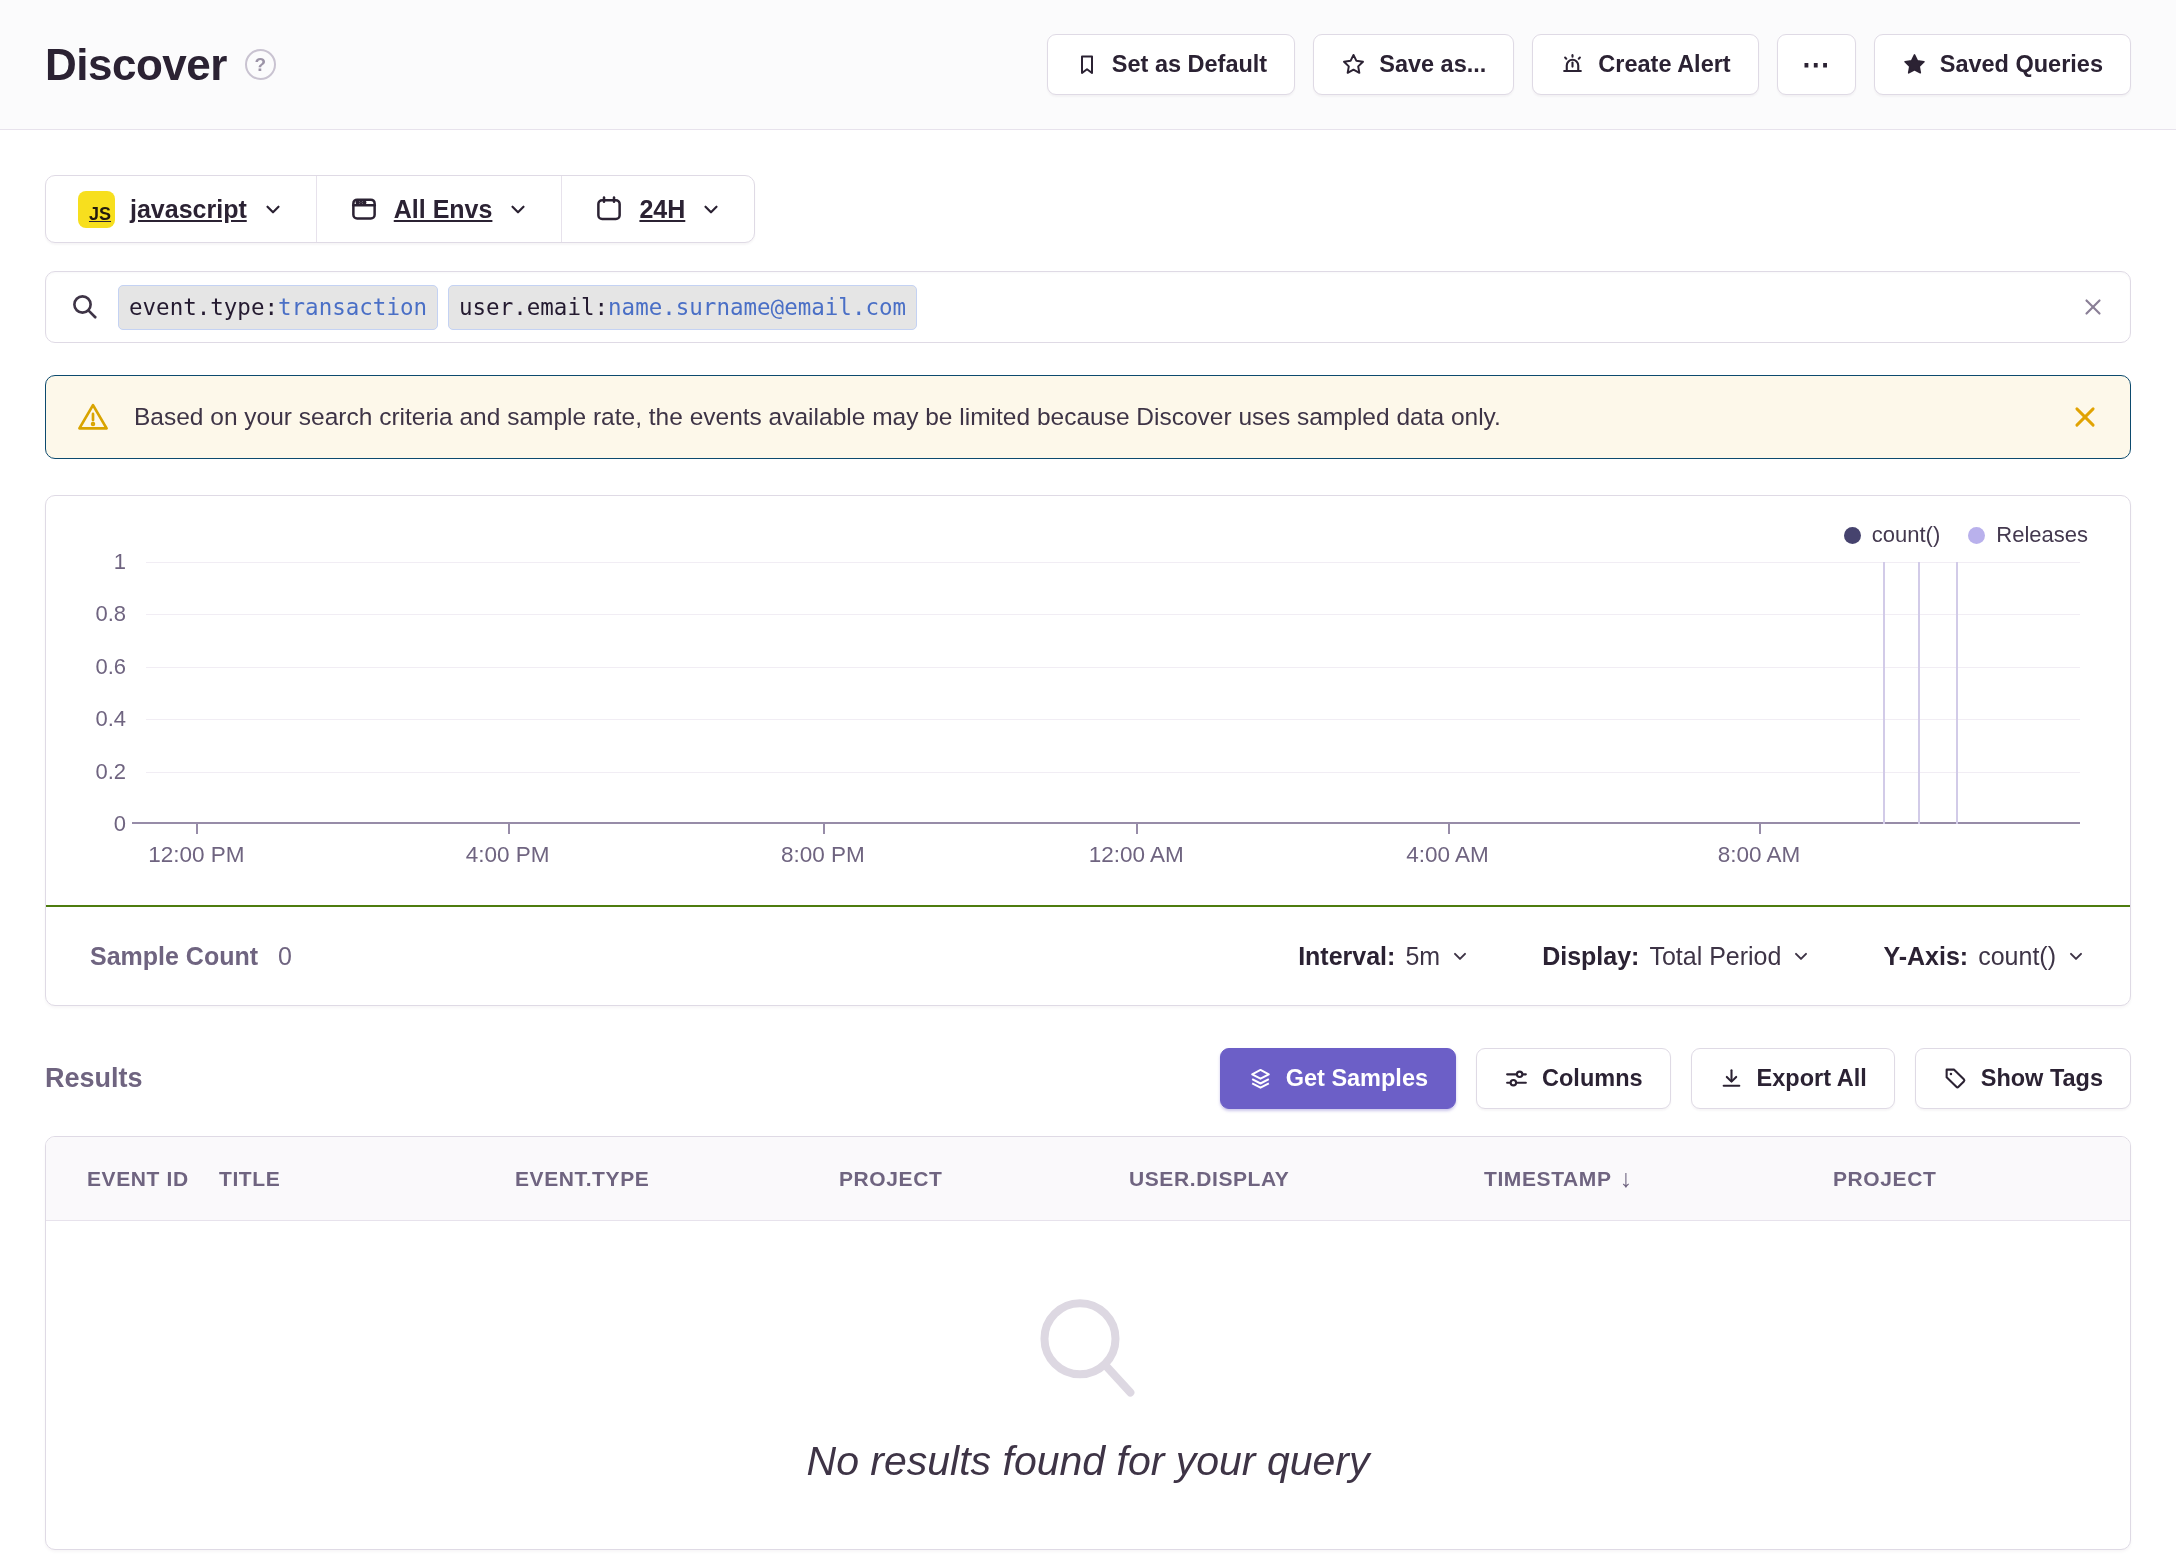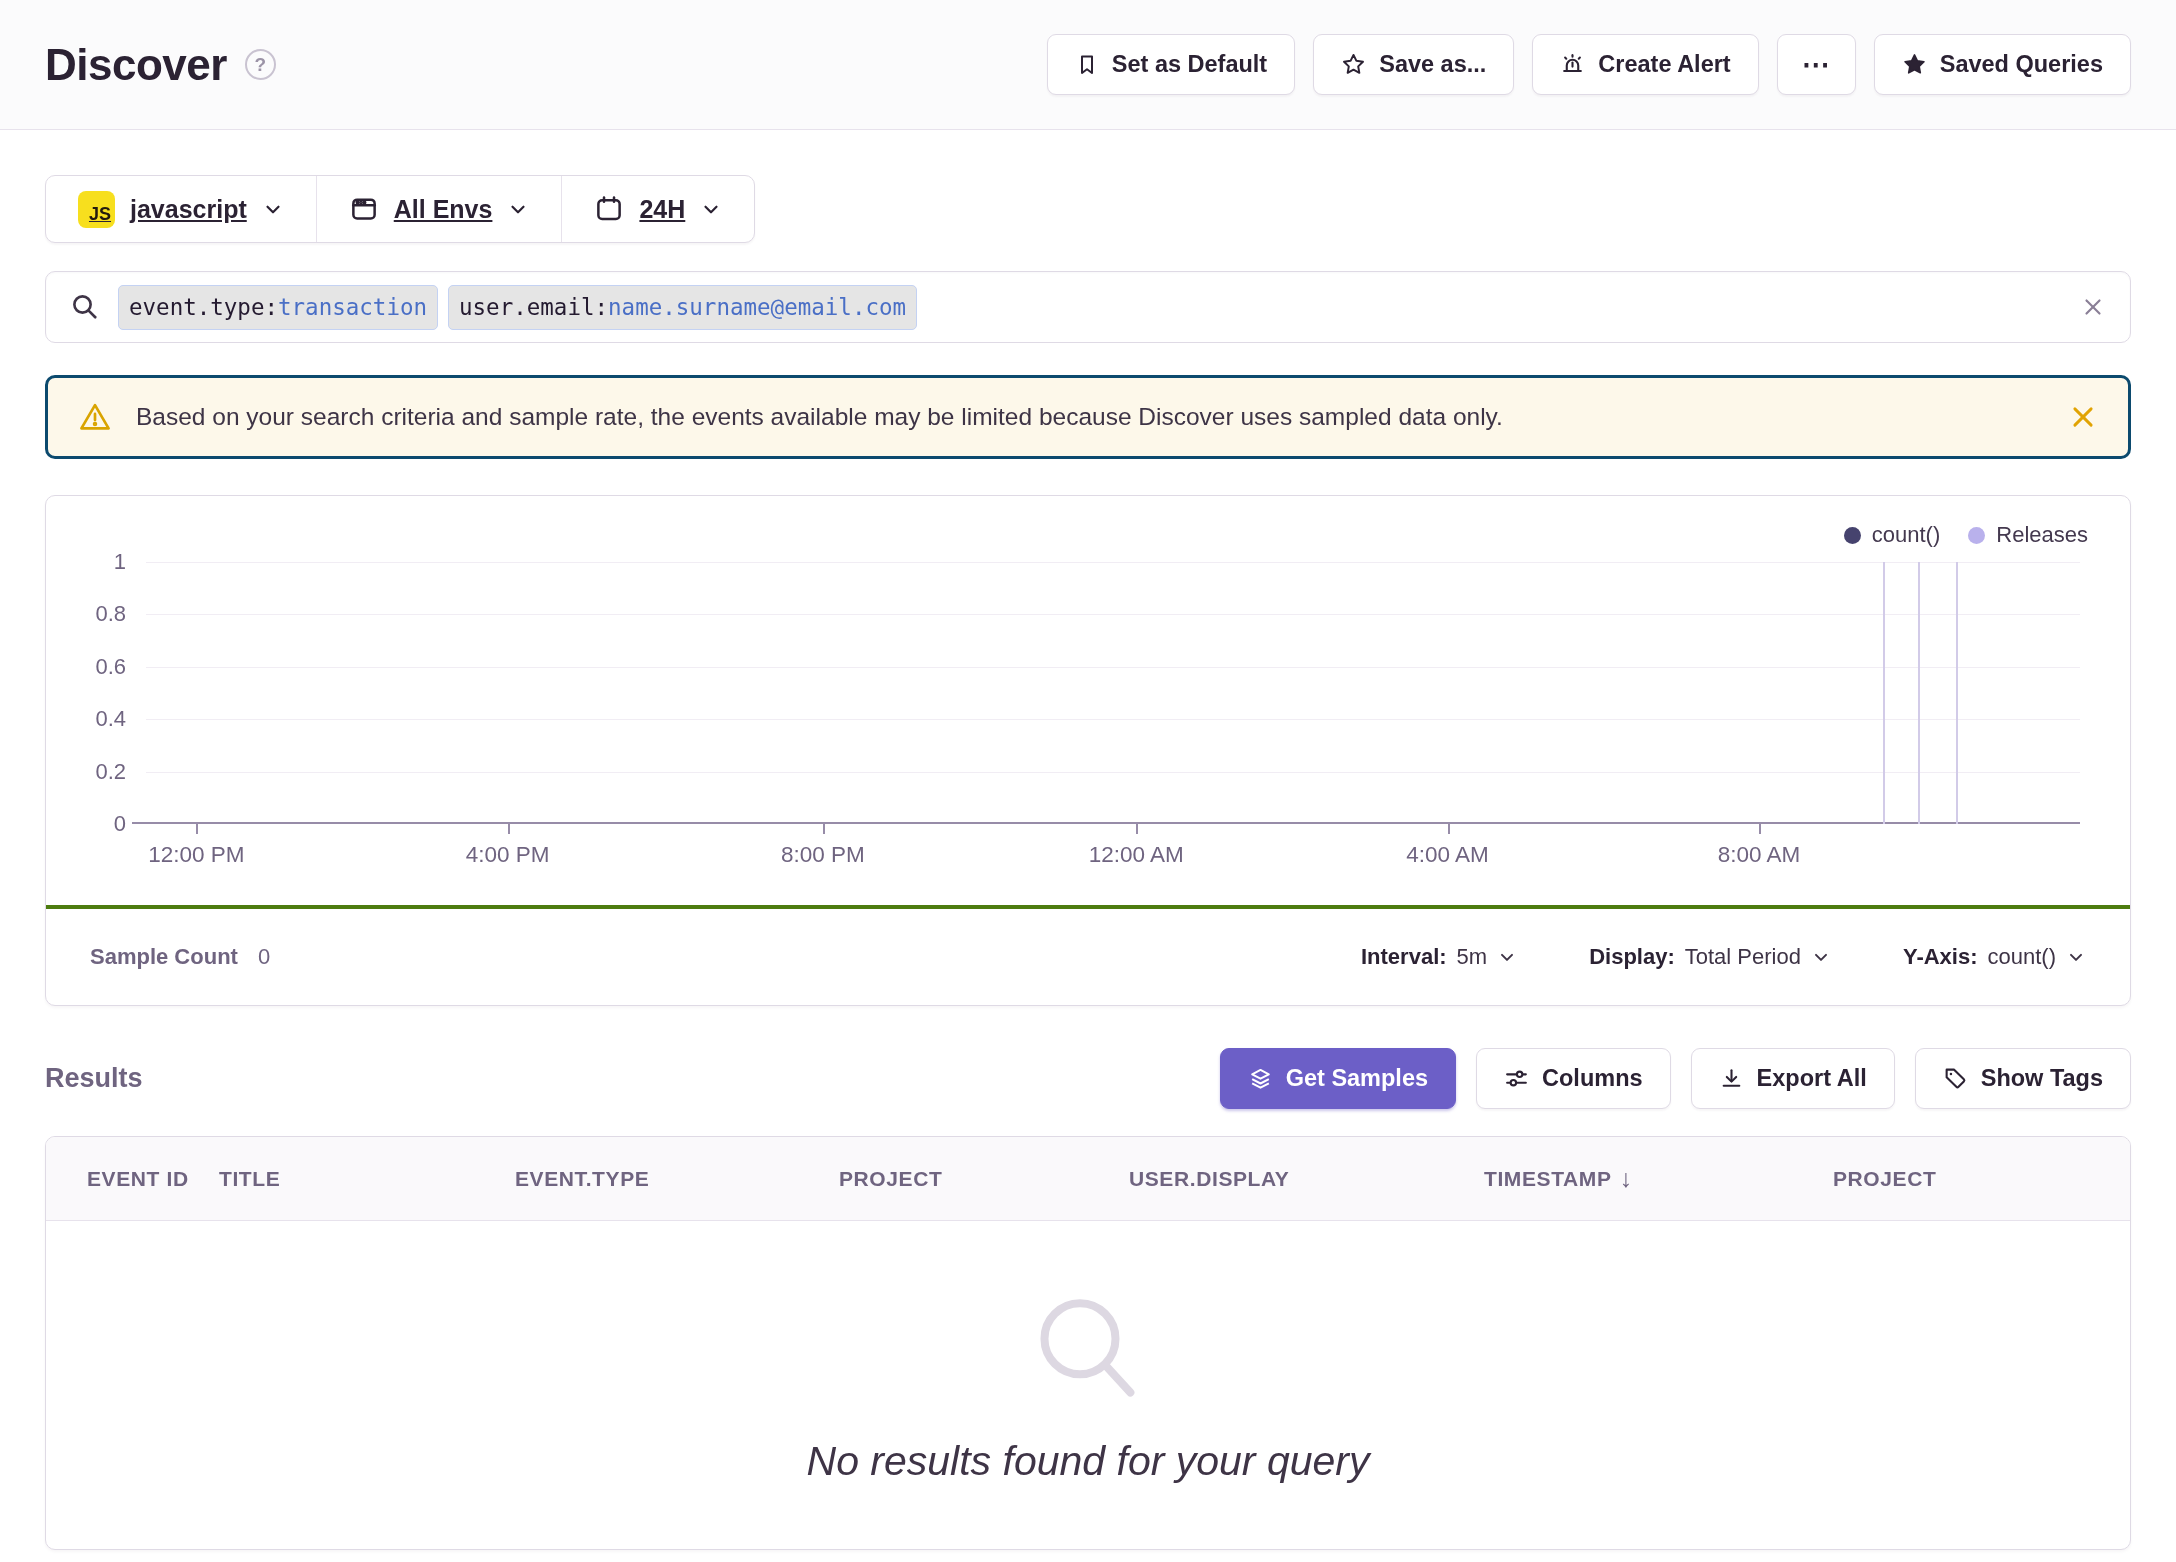--- a/index.html
+++ b/index.html
@@ -107,21 +107,21 @@
   }
   .token .tk { color: #241A30; }
   .token .tv { color: #4A6FC6; }
   .search-clear { margin-left: auto; cursor: pointer; }
 
   
   .banner {
     margin-top: 32px;
     height: 84px;
     background: #FDF8EA;
-    border: 3px solid #0c4a6e;
+    border: 1px solid #0c4a6e;
     border-radius: 10px;
     display: flex; align-items: center; gap: 24px;
     padding: 0 30px;
     font-size: 24.5px; color: #3E3446;
   }
   .banner-close { margin-left: auto; cursor: pointer; }
 
   
   .chart-panel {
     margin-top: 36px;
@@ -151,24 +151,24 @@
     position: absolute; right: 0; transform: translateY(-50%);
     font-size: 22px; color: #6F6480;
   }
   .x-labels { position: absolute; left: 100px; right: 50px; top: 346px; height: 30px; }
   .x-label {
     position: absolute; transform: translateX(-50%);
     font-size: 22.5px; color: #6F6480; white-space: nowrap;
   }
   .chart-footer {
     position: absolute; left: 0; right: 0; bottom: 0; height: 100px;
-    border-top: 4px solid #4d7c0f;
+    border-top: 2px solid #4d7c0f;
     display: flex; align-items: center;
     padding: 8px 44px;
-    font-size: 22px;
+    font-size: 25px;
   }
   .sample-count-label { font-weight: 700; color: #6F6480; }
   .sample-count-value { color: #6F6480; margin-left: 20px; }
   .footer-controls { margin-left: auto; display: flex; align-items: flex-start; gap: 72px; }
   .footer-dd { display: flex; align-items: center; gap: 10px; cursor: pointer; }
   .footer-dd .dd-label { font-weight: 700; color: #2B2233; }
   .footer-dd .dd-value { color: #3E3446; }
 
   
   .results-row { margin-top: 40px; display: flex; align-items: center; height: 64px; }

